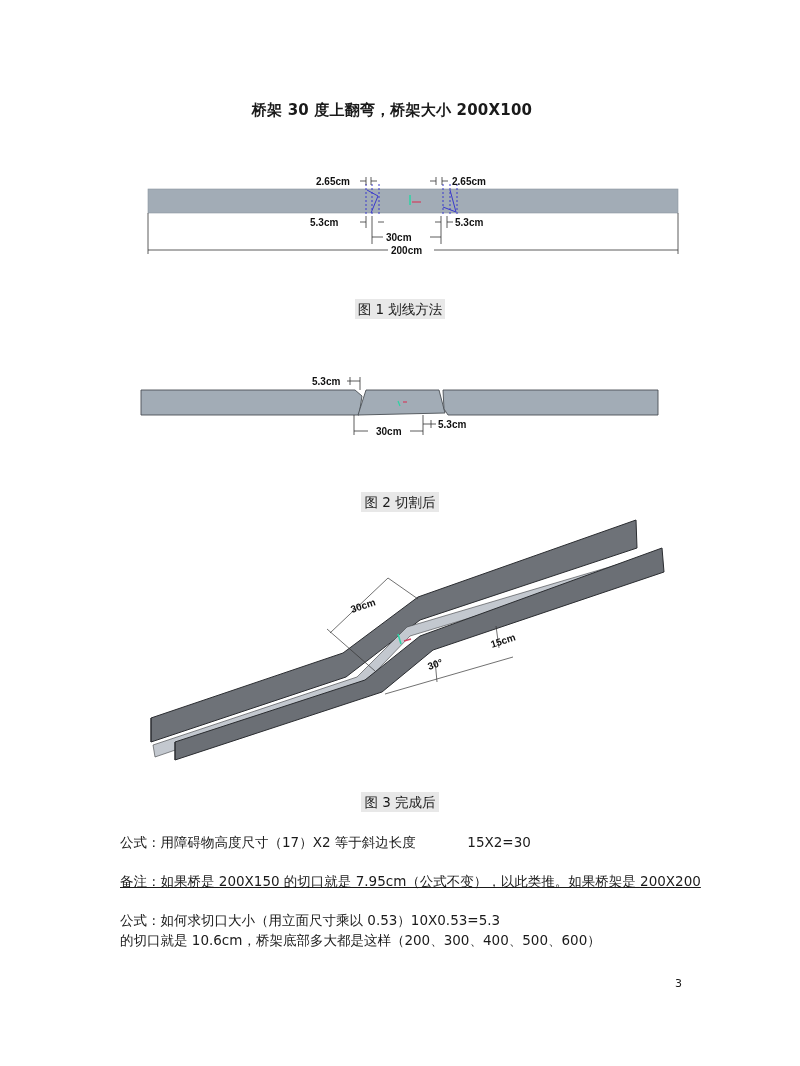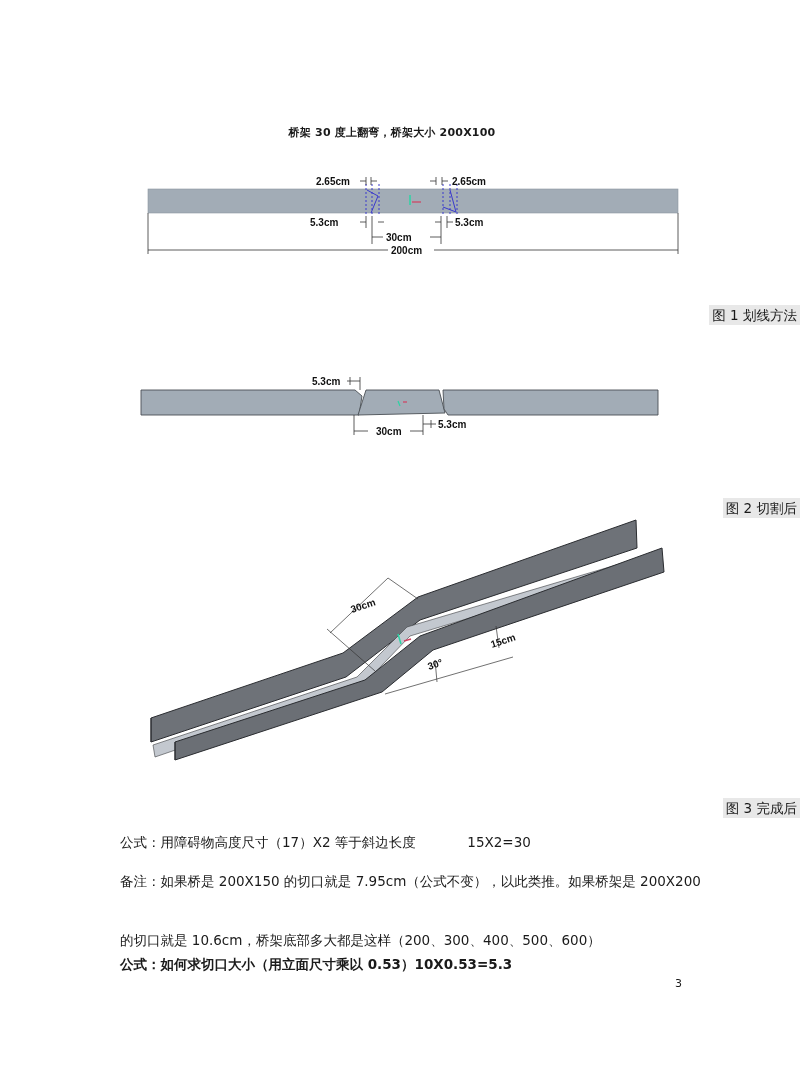--- a/index.html
+++ b/index.html
@@ -1,21 +1,21 @@
 <!DOCTYPE html>
 <html><head>
   <meta charset="utf-8">
   <style>
     html, body { margin: 0; padding: 0; background: #ffffff; }
     body { width: 800px; height: 1066px; position: relative; overflow: hidden;
            font-family: "DejaVu Sans", sans-serif; color: #1a1a1a; }
     .title { position: absolute; left: 0; width: 784px; top: 101px; text-align: center;
-             font-size: 11px; font-weight: bold; letter-spacing: 0.2px; margin-top: 24px; }
+             font-size: 15px; font-weight: bold; letter-spacing: 0.2px; }
     .fig { position: absolute; left: 0; top: 0; }
-    .caption { position: absolute; left: 0; width: 800px; text-align: right; font-size: 13.5px; margin-top: 6px; }
+    .caption { position: absolute; left: 0; width: 800px; text-align: center; font-size: 13.5px; }
     .caption span { background: #e8e8e8; padding: 2px 3px; }
     .para { position: absolute; left: 120px; font-size: 13.5px; white-space: pre; }
     .pagenum { position: absolute; left: 675px; top: 977px; font-size: 11px; }
     svg text { font-family: "Liberation Sans", sans-serif; font-weight: bold; fill: #111; }
   </style>
 </head>
 <body>
 
 <div class="title">桥架 30 度上翻弯，桥架大小 200X100</div>
 
@@ -119,17 +119,17 @@
     <line x1="435" y1="660" x2="437" y2="682"></line>
   </g>
   <text x="352" y="613" font-size="10" transform="rotate(-18 352 613)">30cm</text>
   <text x="492" y="648" font-size="10" transform="rotate(-18 492 648)">15cm</text>
   <text x="429" y="670" font-size="10" transform="rotate(-18 429 670)">30°</text>
 </svg>
 
 <div class="caption" style="top:794px;"><span>图 3  完成后</span></div>
 
 <div class="para" style="top:834px;">公式：用障碍物高度尺寸（17）X2 等于斜边长度            15X2=30</div>
-<div class="para" style="top:873px;">备注：如果桥是 200X150 的切口就是 7.95cm（公式不变），以此类推。如果桥架是 200X200</div>
+<div class="para" style="top:873px;text-decoration:underline;">备注：如果桥是 200X150 的切口就是 7.95cm（公式不变），以此类推。如果桥架是 200X200</div>
 <div class="para" style="top:932px;">的切口就是 10.6cm，桥架底部多大都是这样（200、300、400、500、600）</div>
-<div class="para" style="top:956px;font-weight:bold;">公式：如何求切口大小（用立面尺寸乘以 0.53）10X0.53=5.3</div>
+<div class="para" style="top:912px;">公式：如何求切口大小（用立面尺寸乘以 0.53）10X0.53=5.3</div>
 
 <div class="pagenum">3</div>
 
 </body></html>

